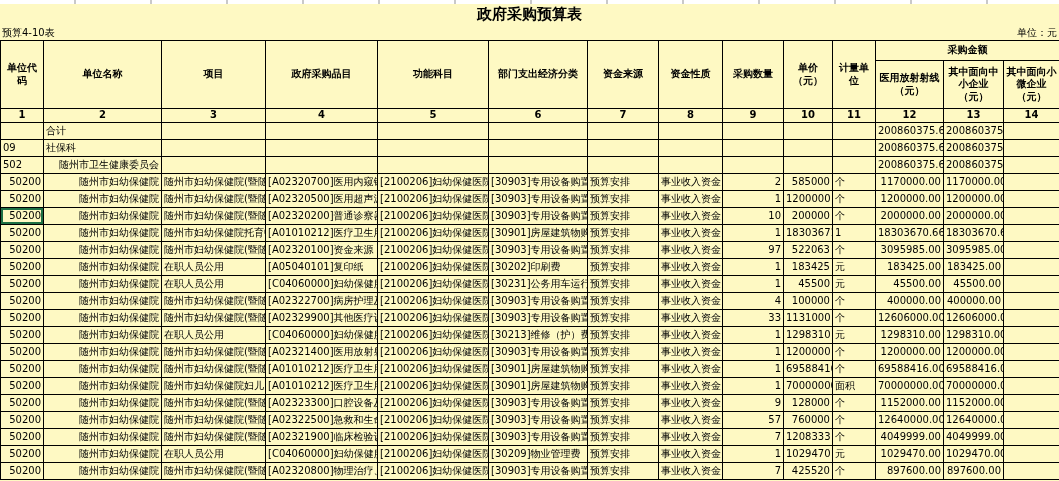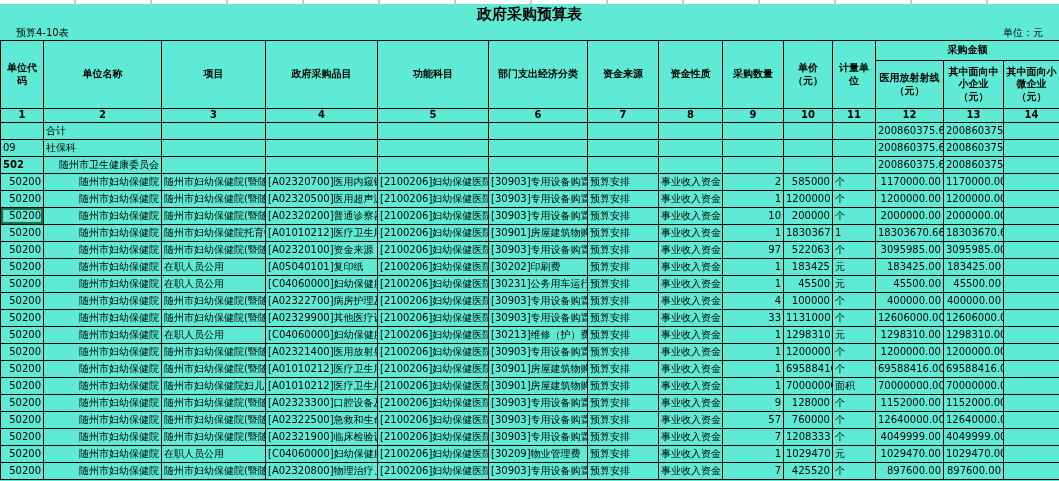--- a/index.html
+++ b/index.html
@@ -1,32 +1,32 @@
 <!DOCTYPE html>
 <html><head>
 <meta charset="utf-8">
 <style>
   html,body{margin:0;padding:0;background:#ffffff;}
   body{font-family:"DejaVu Sans","Liberation Sans",sans-serif;color:#000;}
-  .sheet{width:1059px;height:481px;background:#5eead4;overflow:hidden;position:relative;}
+  .sheet{width:1059px;height:481px;background:#fef9c3;overflow:hidden;position:relative;}
   .gridstrip{height:4px;width:100%;background:repeating-linear-gradient(to right,#ffffff 0 74px,#c9c9c9 74px 76px);}
   .title-row{height:22px;text-align:center;font-size:15px;font-weight:bold;line-height:20px;}
-  .meta-row{height:14px;display:flex;justify-content:space-between;align-items:center;font-size:10px;padding:0 16px;box-sizing:border-box;}
+  .meta-row{height:14px;display:flex;justify-content:space-between;align-items:center;font-size:10px;padding:0 2px;box-sizing:border-box;}
   table{border-collapse:collapse;table-layout:fixed;width:1059px;font-size:10px;}
   th,td{border:1px solid #000;padding:0 2px;overflow:hidden;white-space:nowrap;box-sizing:border-box;}
   thead th{font-weight:bold;vertical-align:middle;white-space:normal;line-height:1.25;}
   tr.hdr-main{height:20px;}
   tr.hdr-sub th{height:48px;}
   tr.hdr-num th{height:13px;font-weight:bold;padding:0;}
   tbody td{height:17px;line-height:15px;}
   .al-left{text-align:left;}
   .al-right{text-align:right;}
   .al-center{text-align:right;}
   td.selected{box-shadow:inset 0 0 0 2px #1e7145;}
-  .row-unit td:nth-child(1){padding-right:24px;font-weight:bold;}
+  .row-unit td:nth-child(1){padding-right:24px;}
 </style>
 </head>
 <body>
 
 <div class="sheet">
   <div class="gridstrip"></div>
   <div class="title-row">政府采购预算表</div>
   <div class="meta-row">
     <span>预算4-10表</span>
     <span>单位：元</span>

